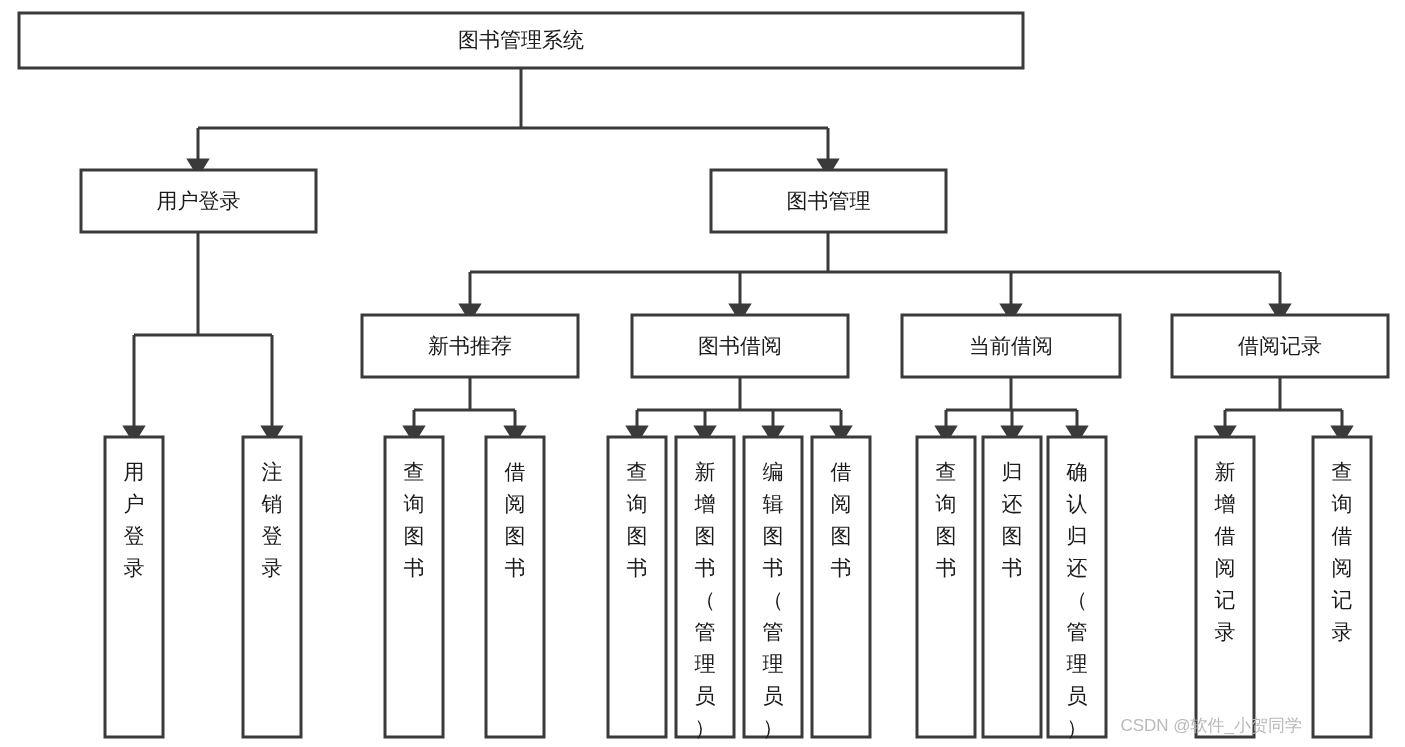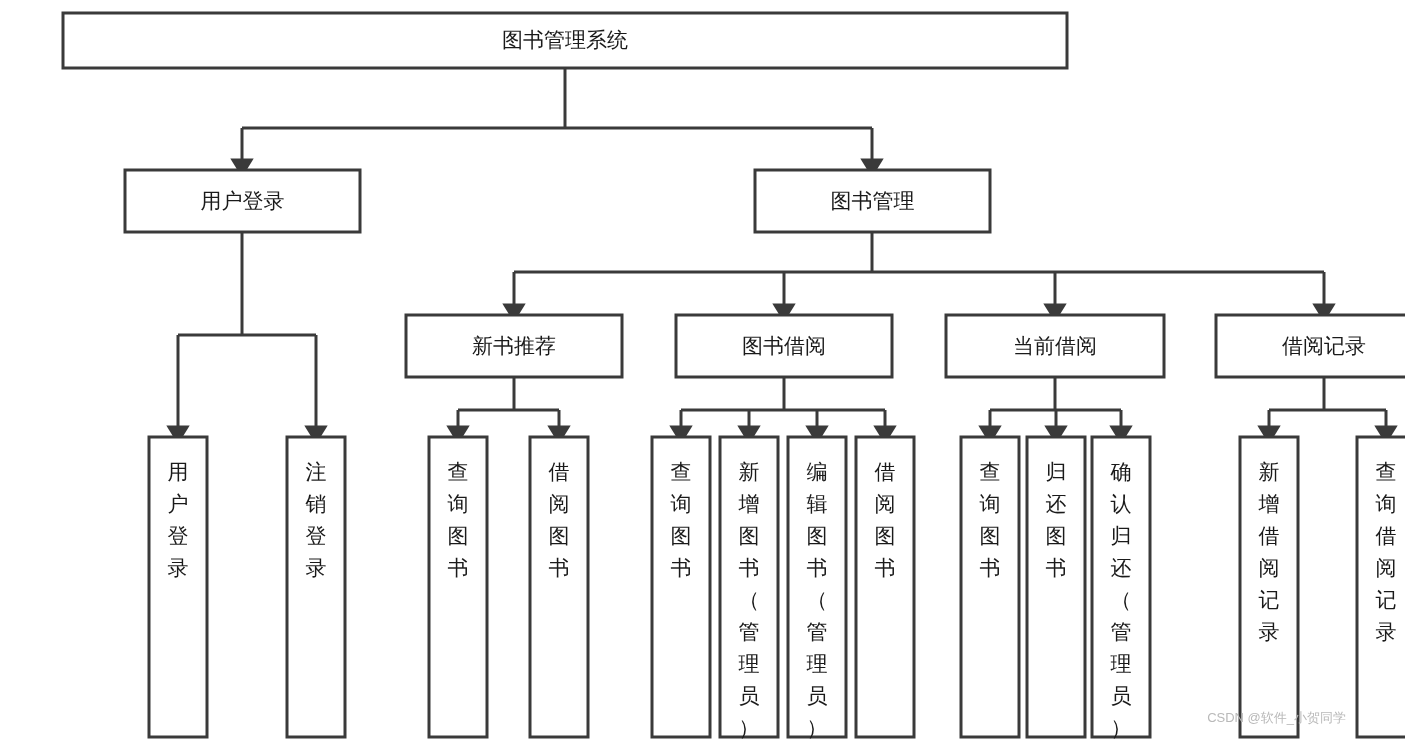--- a/index.html
+++ b/index.html
@@ -1,41 +1,41 @@
 <!DOCTYPE html>
 <html><head>
 <meta charset="utf-8">
 <style>
   html,body{margin:0;padding:0;background:#ffffff;}
   body{
     width:1405px;height:747px;overflow:hidden;
     font-family:"Liberation Sans","DejaVu Sans",sans-serif;
     color:#1a1a1a;
   }
-  #diagram-root{position:relative;width:1310px;height:747px;padding-left:44px;}
+  #diagram-root{position:relative;width:1310px;height:747px;}
   svg#flowchart{display:block;width:1405px;height:747px;}
   .node-box{fill:#ffffff;stroke:#3a3a3a;stroke-width:3;}
   .node-label{
     fill:#1a1a1a;
     font-family:"Liberation Sans","DejaVu Sans",sans-serif;
     font-size:21px;
     dominant-baseline:middle;
     text-anchor:middle;
   }
   .node-label-vertical{
     fill:#1a1a1a;
     font-family:"Liberation Sans","DejaVu Sans",sans-serif;
     font-size:21px;
     text-anchor:middle;
   }
   .connector{stroke:#3a3a3a;stroke-width:3;fill:none;}
   .watermark{
     position:absolute;
-    right:8px;bottom:20px;
-    font-size:13px;
+    right:8px;bottom:10px;
+    font-size:17px;
     color:#b9b9b9;
     font-family:"Liberation Sans","DejaVu Sans",sans-serif;
     white-space:nowrap;
     user-select:none;
   }
 </style>
 </head>
 <body>
 
 <div id="diagram-root">

